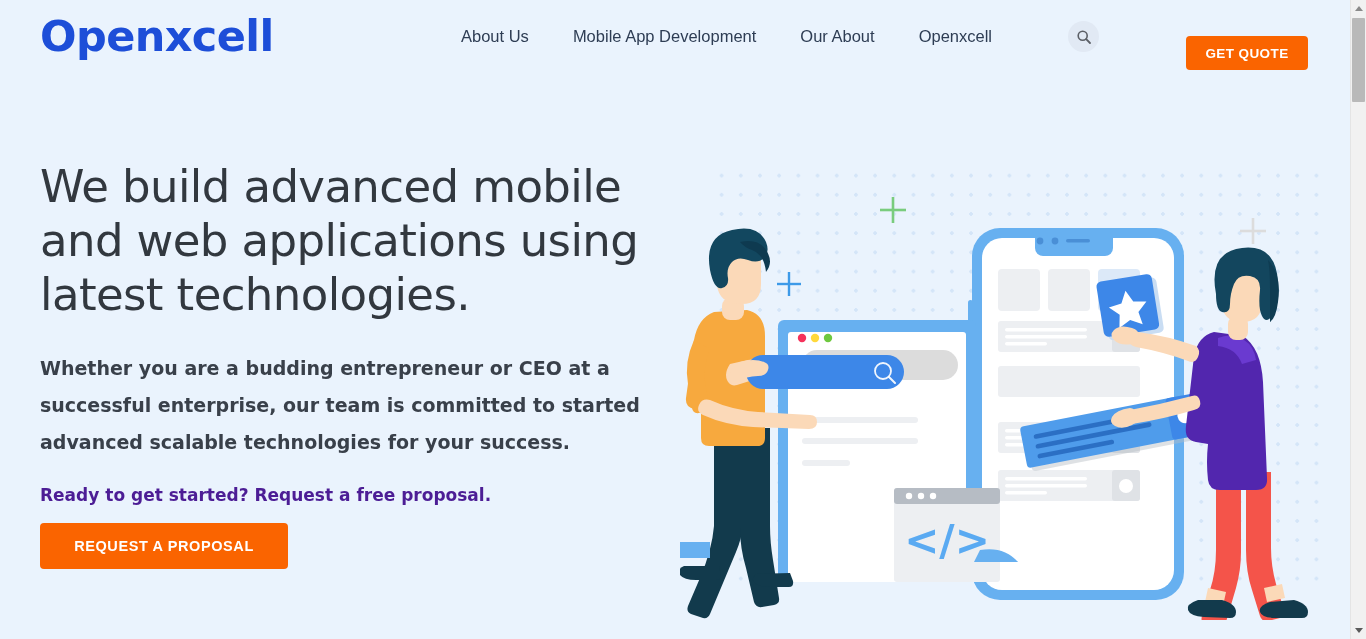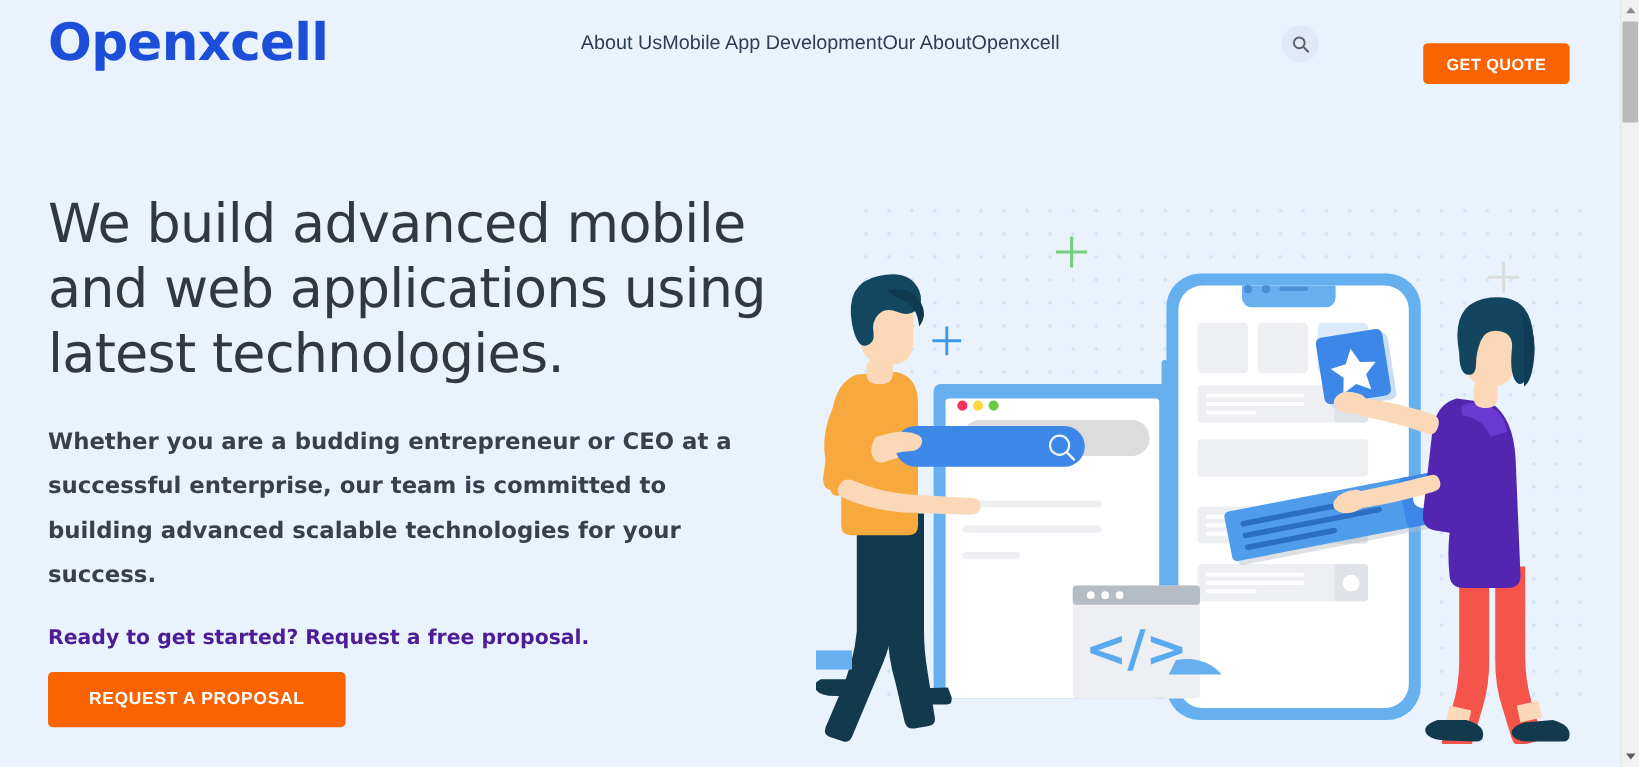--- a/index.html
+++ b/index.html
@@ -44,24 +44,25 @@
     font-size: 43px;
     font-weight: bold;
     color: #1d4ed8;
     letter-spacing: -0.6px;
     line-height: 40px;
     font-family: "DejaVu Sans", sans-serif;
   }
 
   #nav {
     position: absolute;
-    left: 484px;
+    left: 461px;
     top: 24px;
     display: flex;
     align-items: center;
+    gap: 44px;
   }
 
   .nav-link {
     font-size: 16.5px;
     color: #2e3d54;
     line-height: 24px;
     white-space: nowrap;
     cursor: pointer;
     font-family: "Liberation Sans", sans-serif;
   }
@@ -237,21 +238,21 @@
         <circle cx="6.7" cy="6.7" r="4.5" fill="none" stroke="#5b5f66" stroke-width="1.6"></circle>
         <line x1="10.2" y1="10.2" x2="14" y2="14" stroke="#5b5f66" stroke-width="1.8" stroke-linecap="round"></line>
       </svg>
     </div>
 
     <button id="get-quote">GET QUOTE</button>
   </div>
 
   <div id="hero-left">
     <h1 id="hero-title">We build advanced mobile and web applications using latest technologies.</h1>
-    <p id="hero-sub">Whether you are a budding entrepreneur or CEO at a successful enterprise, our team is committed to building advanced scalable technologies for your success.</p>
+    <p id="hero-sub">Whether you are a budding entrepreneur or CEO at a successful enterprise, our team is committed to started advanced scalable technologies for your success.</p>
     <a id="hero-link" href="#">Ready to get started? Request a free proposal.</a>
     <button id="proposal-btn">REQUEST A PROPOSAL</button>
   </div>
 
   <div id="illustration">
 
     <div id="dots"></div>
 
     <svg class="plus" style="left:198px; top:45px;" width="30" height="30" viewBox="0 0 30 30">
       <line x1="15" y1="2" x2="15" y2="28" stroke="#79cc7d" stroke-width="2.6"></line>

